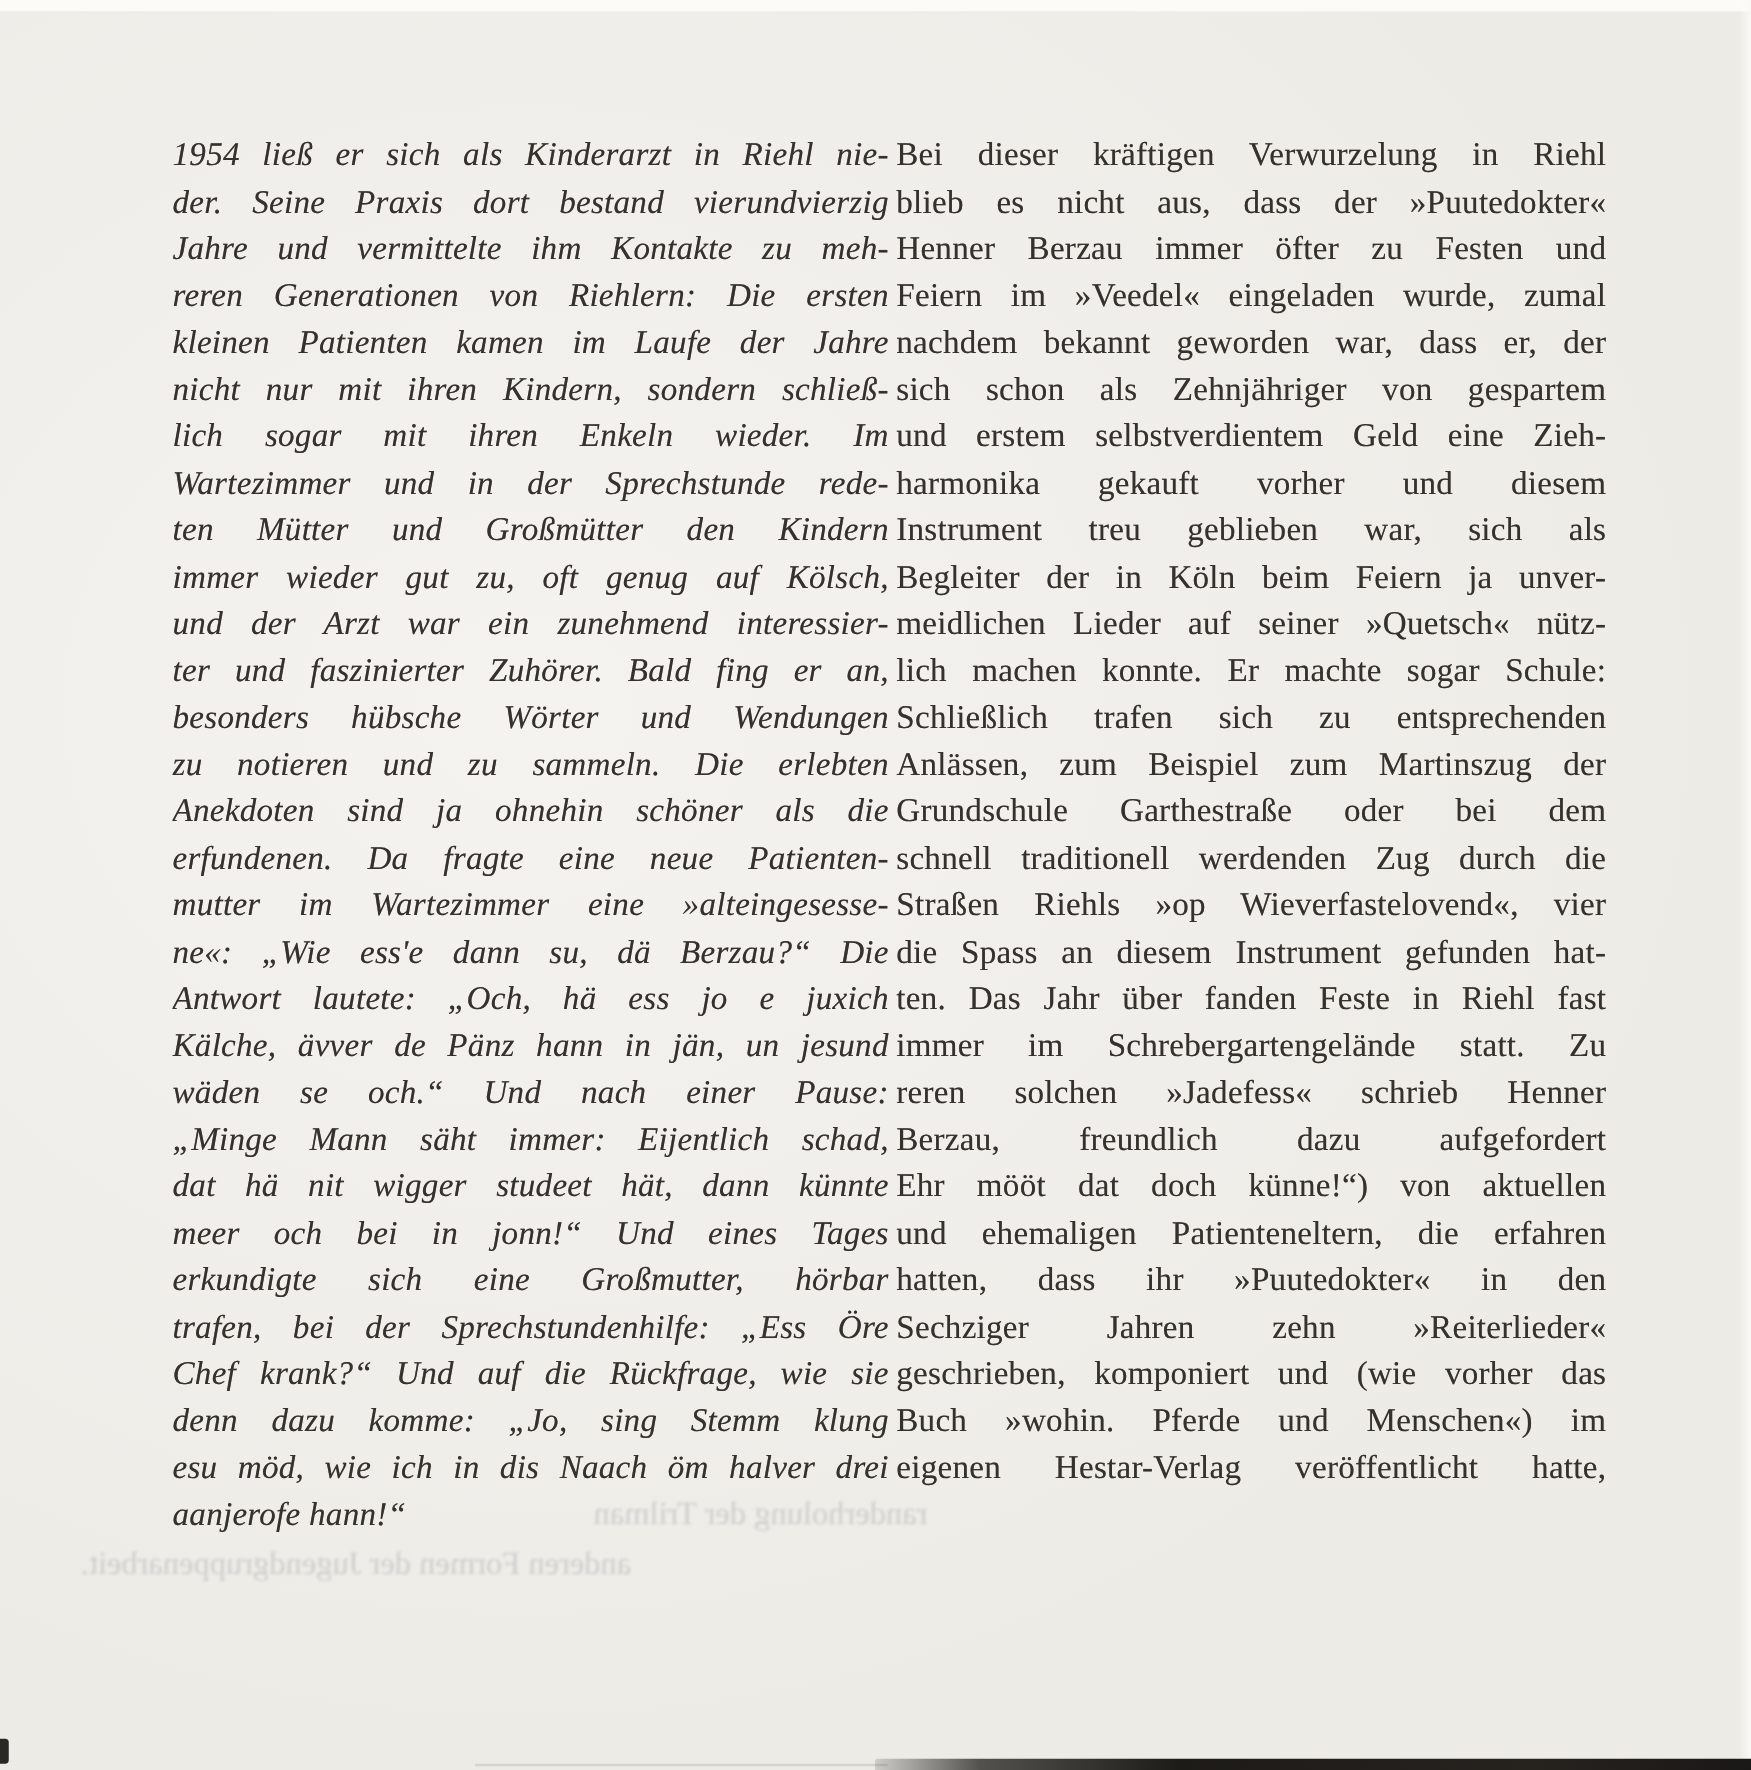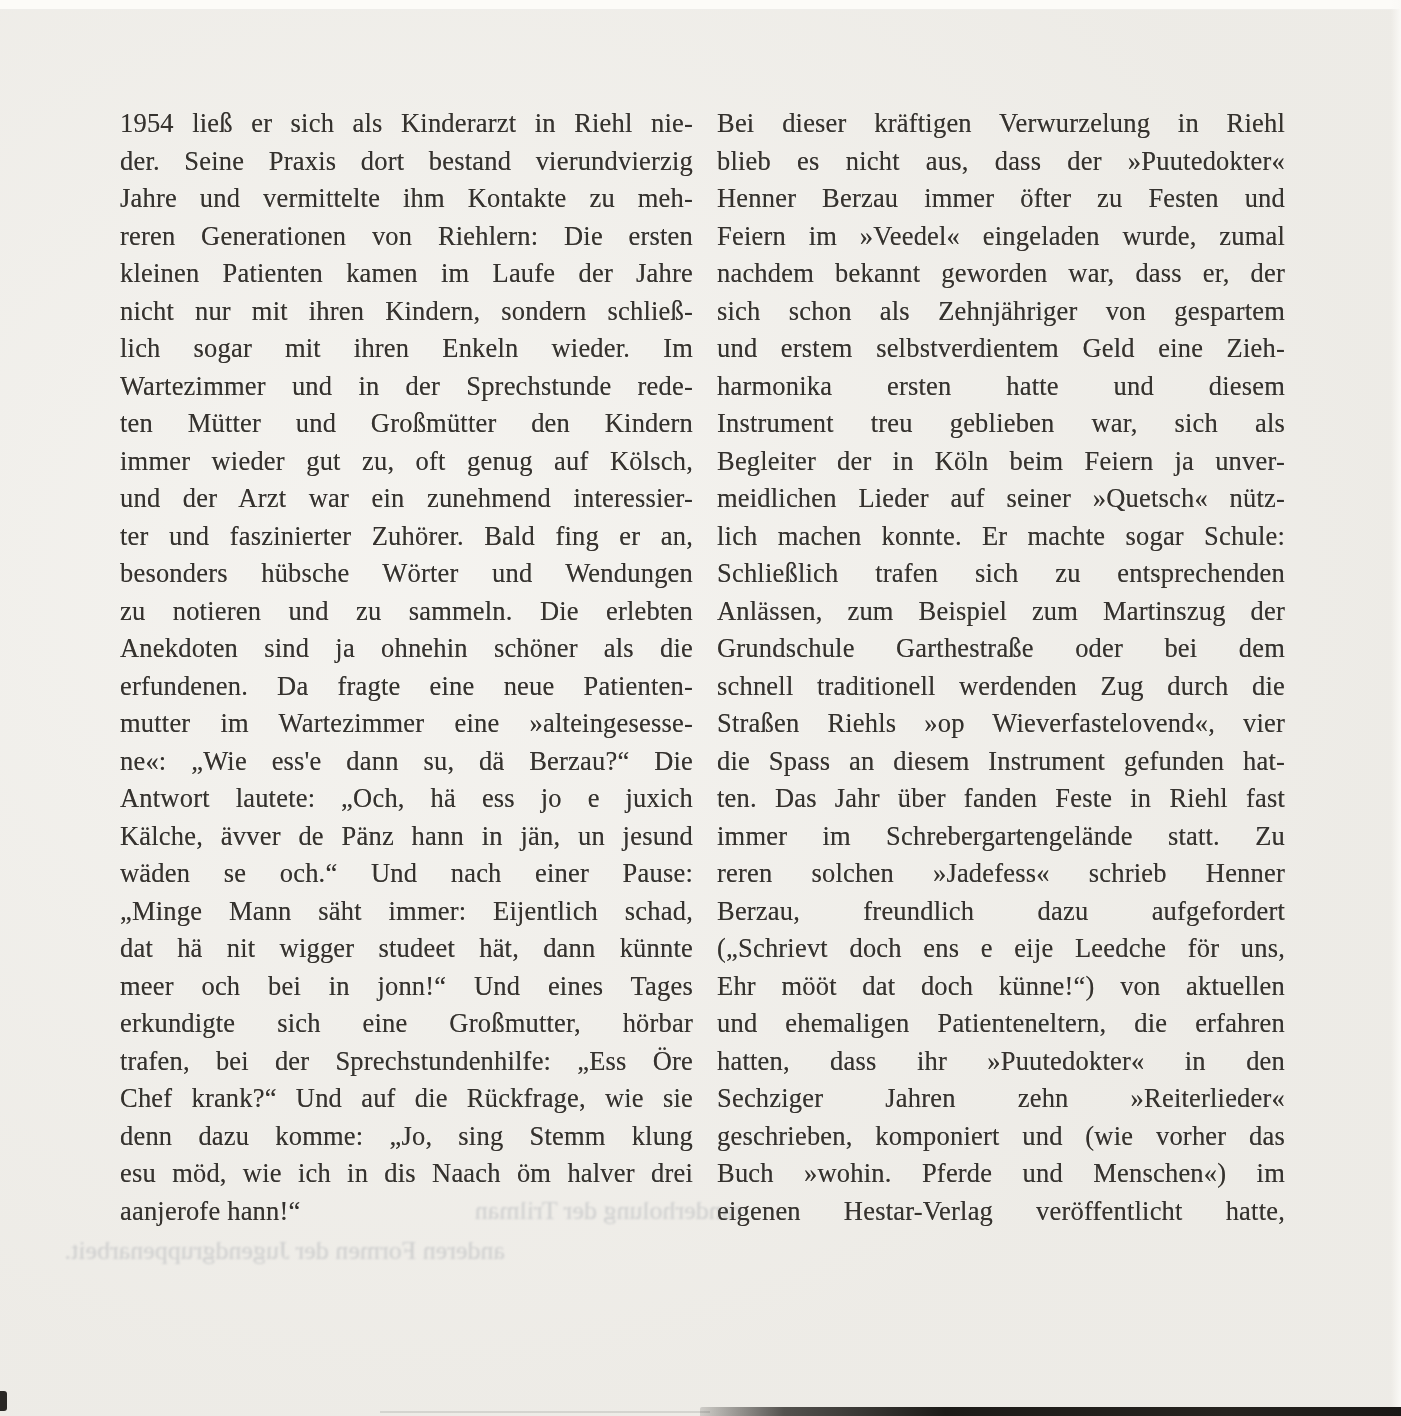--- a/index.html
+++ b/index.html
@@ -36,21 +36,21 @@
     width: 10px; height: 100%;
     background: linear-gradient(to right, rgba(252,251,248,0), #faf9f6);
   }
   .col {
     position: absolute;
     top: 105px;
     font-size: 26.5px;
     letter-spacing: 0.2px;
     text-shadow: 0 0 0.5px rgba(53,50,46,0.55);
   }
-  .col-left  { left: 120px; width: 573px; }
+  .col-left  { left: 138px; width: 573px; font-style: italic; }
   .col-right { left: 717px; width: 568px; }
   .line {
     height: 37.5px;
     line-height: 37.5px;
     overflow: hidden;
     text-align: justify;
     text-align-last: justify;
     white-space: normal;
   }
   
@@ -135,36 +135,35 @@
     </div>
 
   <div class="col col-right">
       <div class="line">Bei dieser kräftigen Verwurzelung in Riehl</div>
       <div class="line">blieb es nicht aus, dass der »Puutedokter«</div>
       <div class="line">Henner Berzau immer öfter zu Festen und</div>
       <div class="line">Feiern im »Veedel« eingeladen wurde, zumal</div>
       <div class="line">nachdem bekannt geworden war, dass er, der</div>
       <div class="line">sich schon als Zehnjähriger von gespartem</div>
       <div class="line">und erstem selbstverdientem Geld eine Zieh-</div>
-      <div class="line">harmonika ersten hatte und diesem</div>
+      <div class="line">harmonika gekauft vorher und diesem</div>
       <div class="line">Instrument treu geblieben war, sich als</div>
       <div class="line">Begleiter der in Köln beim Feiern ja unver-</div>
       <div class="line">meidlichen Lieder auf seiner »Quetsch« nütz-</div>
       <div class="line">lich machen konnte. Er machte sogar Schule:</div>
       <div class="line">Schließlich trafen sich zu entsprechenden</div>
       <div class="line">Anlässen, zum Beispiel zum Martinszug der</div>
       <div class="line">Grundschule Garthestraße oder bei dem</div>
       <div class="line">schnell traditionell werdenden Zug durch die</div>
       <div class="line">Straßen Riehls »op Wieverfastelovend«, vier</div>
       <div class="line">die Spass an diesem Instrument gefunden hat-</div>
       <div class="line">ten. Das Jahr über fanden Feste in Riehl fast</div>
       <div class="line">immer im Schrebergartengelände statt. Zu</div>
       <div class="line">reren solchen »Jadefess« schrieb Henner</div>
       <div class="line">Berzau, freundlich dazu aufgefordert</div>
-      <div class="line">(„Schrievt doch ens e eije Leedche för uns,</div>
       <div class="line">Ehr mööt dat doch künne!“) von aktuellen</div>
       <div class="line">und ehemaligen Patienteneltern, die erfahren</div>
       <div class="line">hatten, dass ihr »Puutedokter« in den</div>
       <div class="line">Sechziger Jahren zehn »Reiterlieder«</div>
       <div class="line">geschrieben, komponiert und (wie vorher das</div>
       <div class="line">Buch »wohin. Pferde und Menschen«) im</div>
       <div class="line">eigenen Hestar-Verlag veröffentlicht hatte,</div>
     </div>
 
   <div class="bleed bleed-1">randerholung der Trilman</div>

